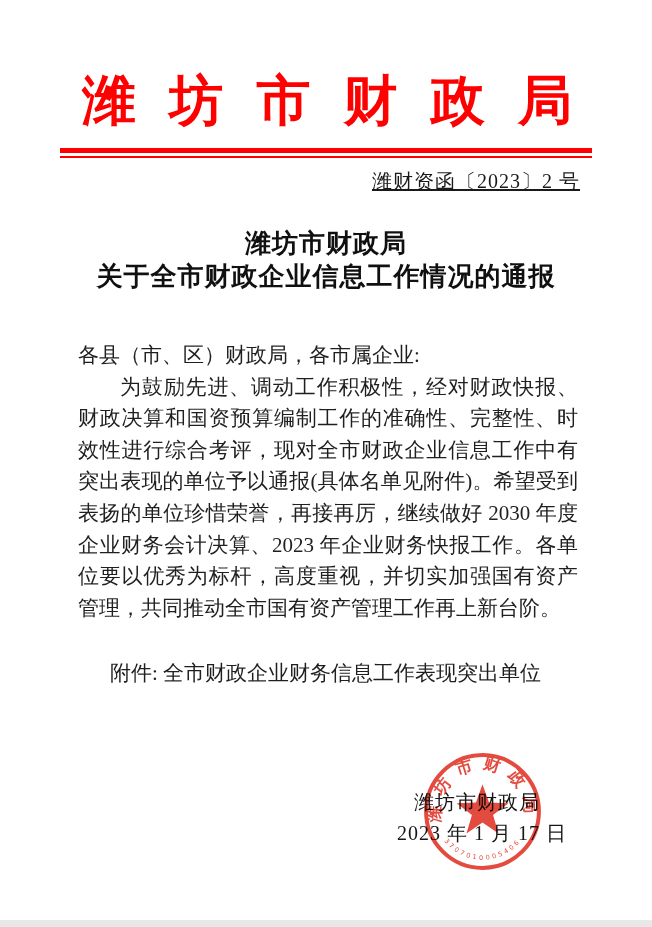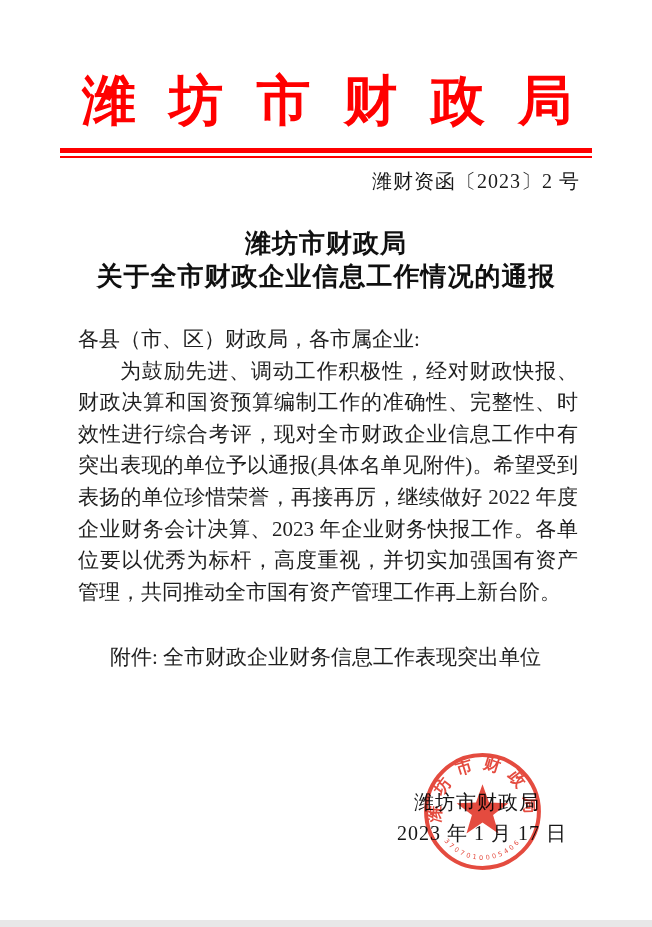--- a/index.html
+++ b/index.html
@@ -10,28 +10,28 @@
   .letterhead{
     position:absolute;left:82px;top:66px;width:490px;
     display:flex;justify-content:space-between;
     color:#ff0000;font-size:54px;font-weight:bold;line-height:70px;white-space:nowrap;
   }
   .redline{position:absolute;left:60px;top:148px;width:532px;}
   .redline .thick{height:5px;background:#ff0000;}
   .redline .gap{height:3px;background:transparent;}
   .redline .thin{height:2px;background:#ff0000;}
   .doc-number{
-    position:absolute;right:72px;top:168px;font-size:20px;color:#1a1a1a;letter-spacing:1px;
+    position:absolute;right:72px;top:168px;font-size:20px;color:#1a1a1a;letter-spacing:1px;text-decoration:underline;
   }
   .title{
     position:absolute;left:0;top:227px;width:652px;text-align:center;
     font-size:26px;font-weight:bold;color:#101010;line-height:33px;letter-spacing:1px;
   }
   .body-text{
-    position:absolute;left:78px;top:324px;width:500px;
+    position:absolute;left:78px;top:340px;width:500px;
     font-size:21px;line-height:31.6px;text-align:justify;color:#1f1f1f;
   }
   .body-text p{margin:0;text-indent:2em;}
   .body-text p.salutation{text-indent:0;}
   .body-text p.attachment{text-indent:32px;margin-top:34px;text-align:left;}
   .signer{
     position:absolute;top:789px;left:377px;width:200px;text-align:center;
     font-size:20px;color:#161616;letter-spacing:1px;
   }
   .date{
@@ -68,21 +68,21 @@
 
   <div class="doc-number">潍财资函〔2023〕2 号</div>
 
   <div class="title">
     <div>潍坊市财政局</div>
     <div>关于全市财政企业信息工作情况的通报</div>
   </div>
 
   <div class="body-text">
     <p class="salutation">各县（市、区）财政局，各市属企业:</p>
-    <p>为鼓励先进、调动工作积极性，经对财政快报、财政决算和国资预算编制工作的准确性、完整性、时效性进行综合考评，现对全市财政企业信息工作中有突出表现的单位予以通报(具体名单见附件)。希望受到表扬的单位珍惜荣誉，再接再厉，继续做好 2022 年度企业财务会计决算、2023 年企业财务快报工作。各单位要以优秀为标杆，高度重视，并切实加强国有资产管理，共同推动全市国有资产管理工作再上新台阶。</p>
+    <p>为鼓励先进、调动工作积极性，经对财政快报、财政决算和国资预算编制工作的准确性、完整性、时效性进行综合考评，现对全市财政企业信息工作中有突出表现的单位予以通报(具体名单见附件)。希望受到表扬的单位珍惜荣誉，再接再厉，继续做好 2030 年度企业财务会计决算、2023 年企业财务快报工作。各单位要以优秀为标杆，高度重视，并切实加强国有资产管理，共同推动全市国有资产管理工作再上新台阶。</p>
     <p class="attachment">附件: 全市财政企业财务信息工作表现突出单位</p>
   </div>
 
   <div class="signer">潍坊市财政局</div>
   <div class="date">2023 年 1 月 17 日</div>
 
   <svg class="seal" viewBox="0 0 140 140" xmlns="http://www.w3.org/2000/svg">
     <defs>
       <path id="seal-arc-top" d="M 29.4 80.9 A 42 42 0 1 1 110.6 80.9" fill="none"></path>
       <path id="seal-arc-bottom" d="M 30.7 97.5 A 48 48 0 0 0 109.3 97.5" fill="none"></path>

